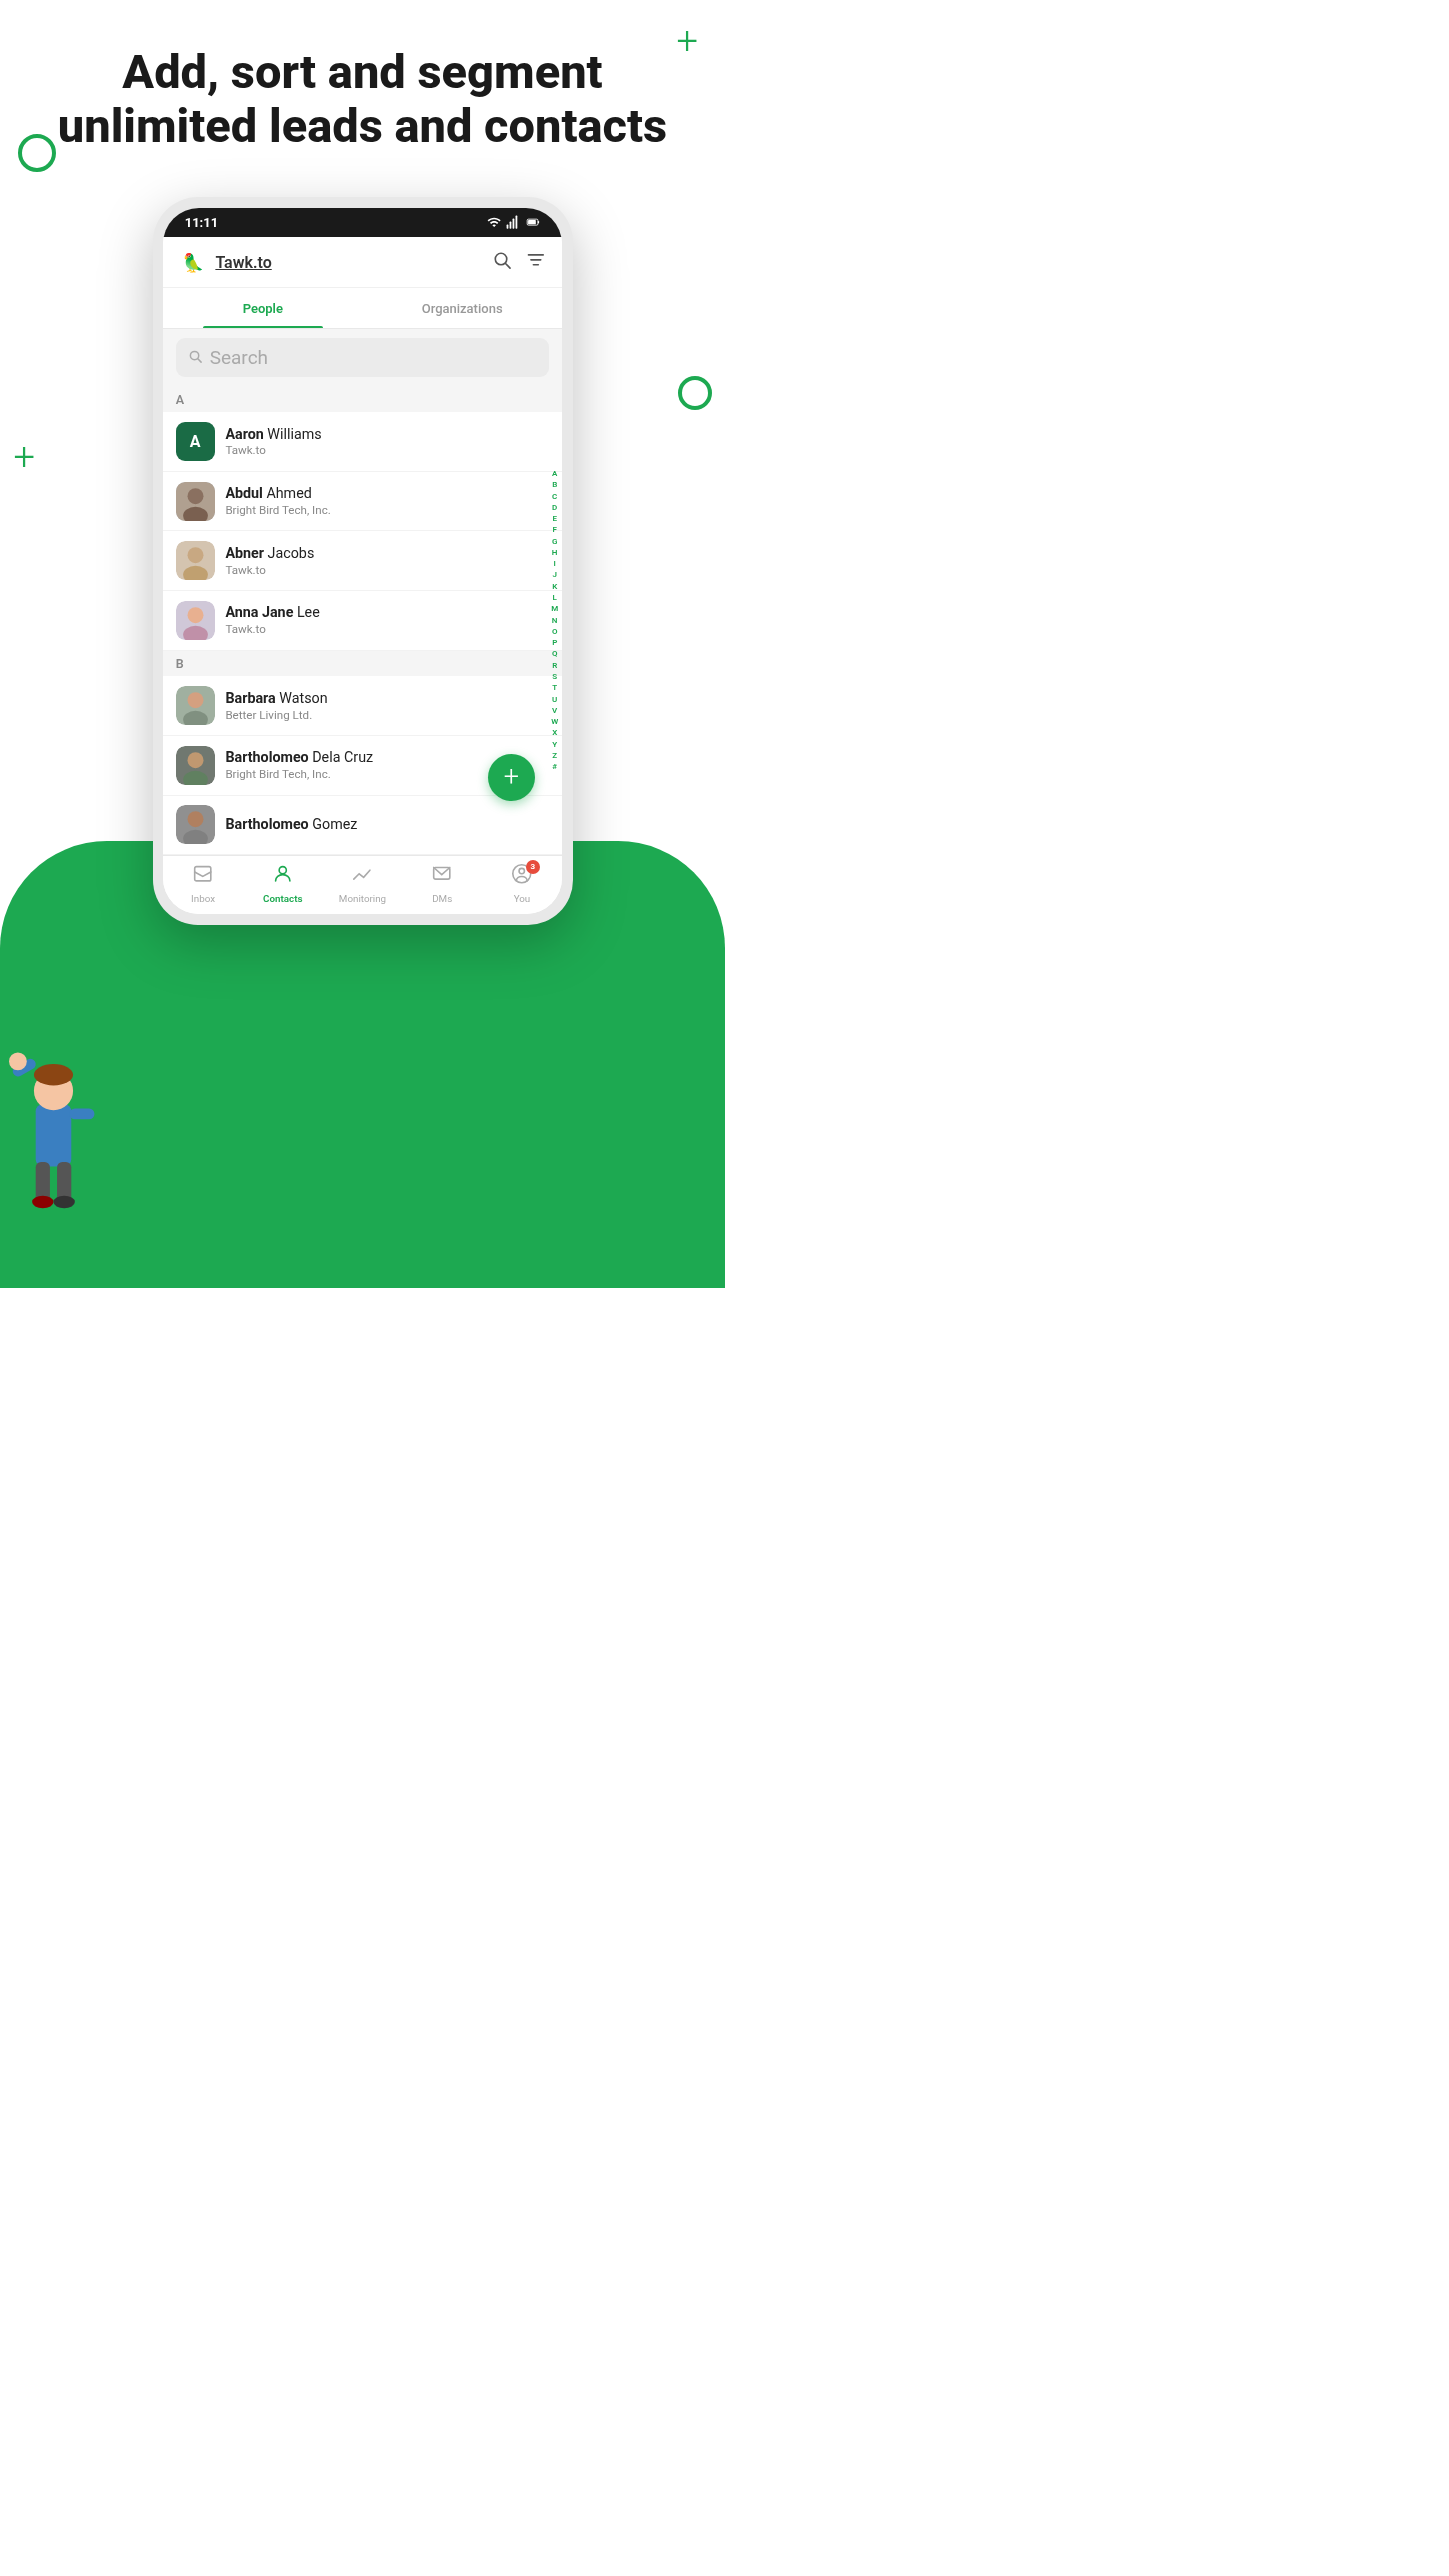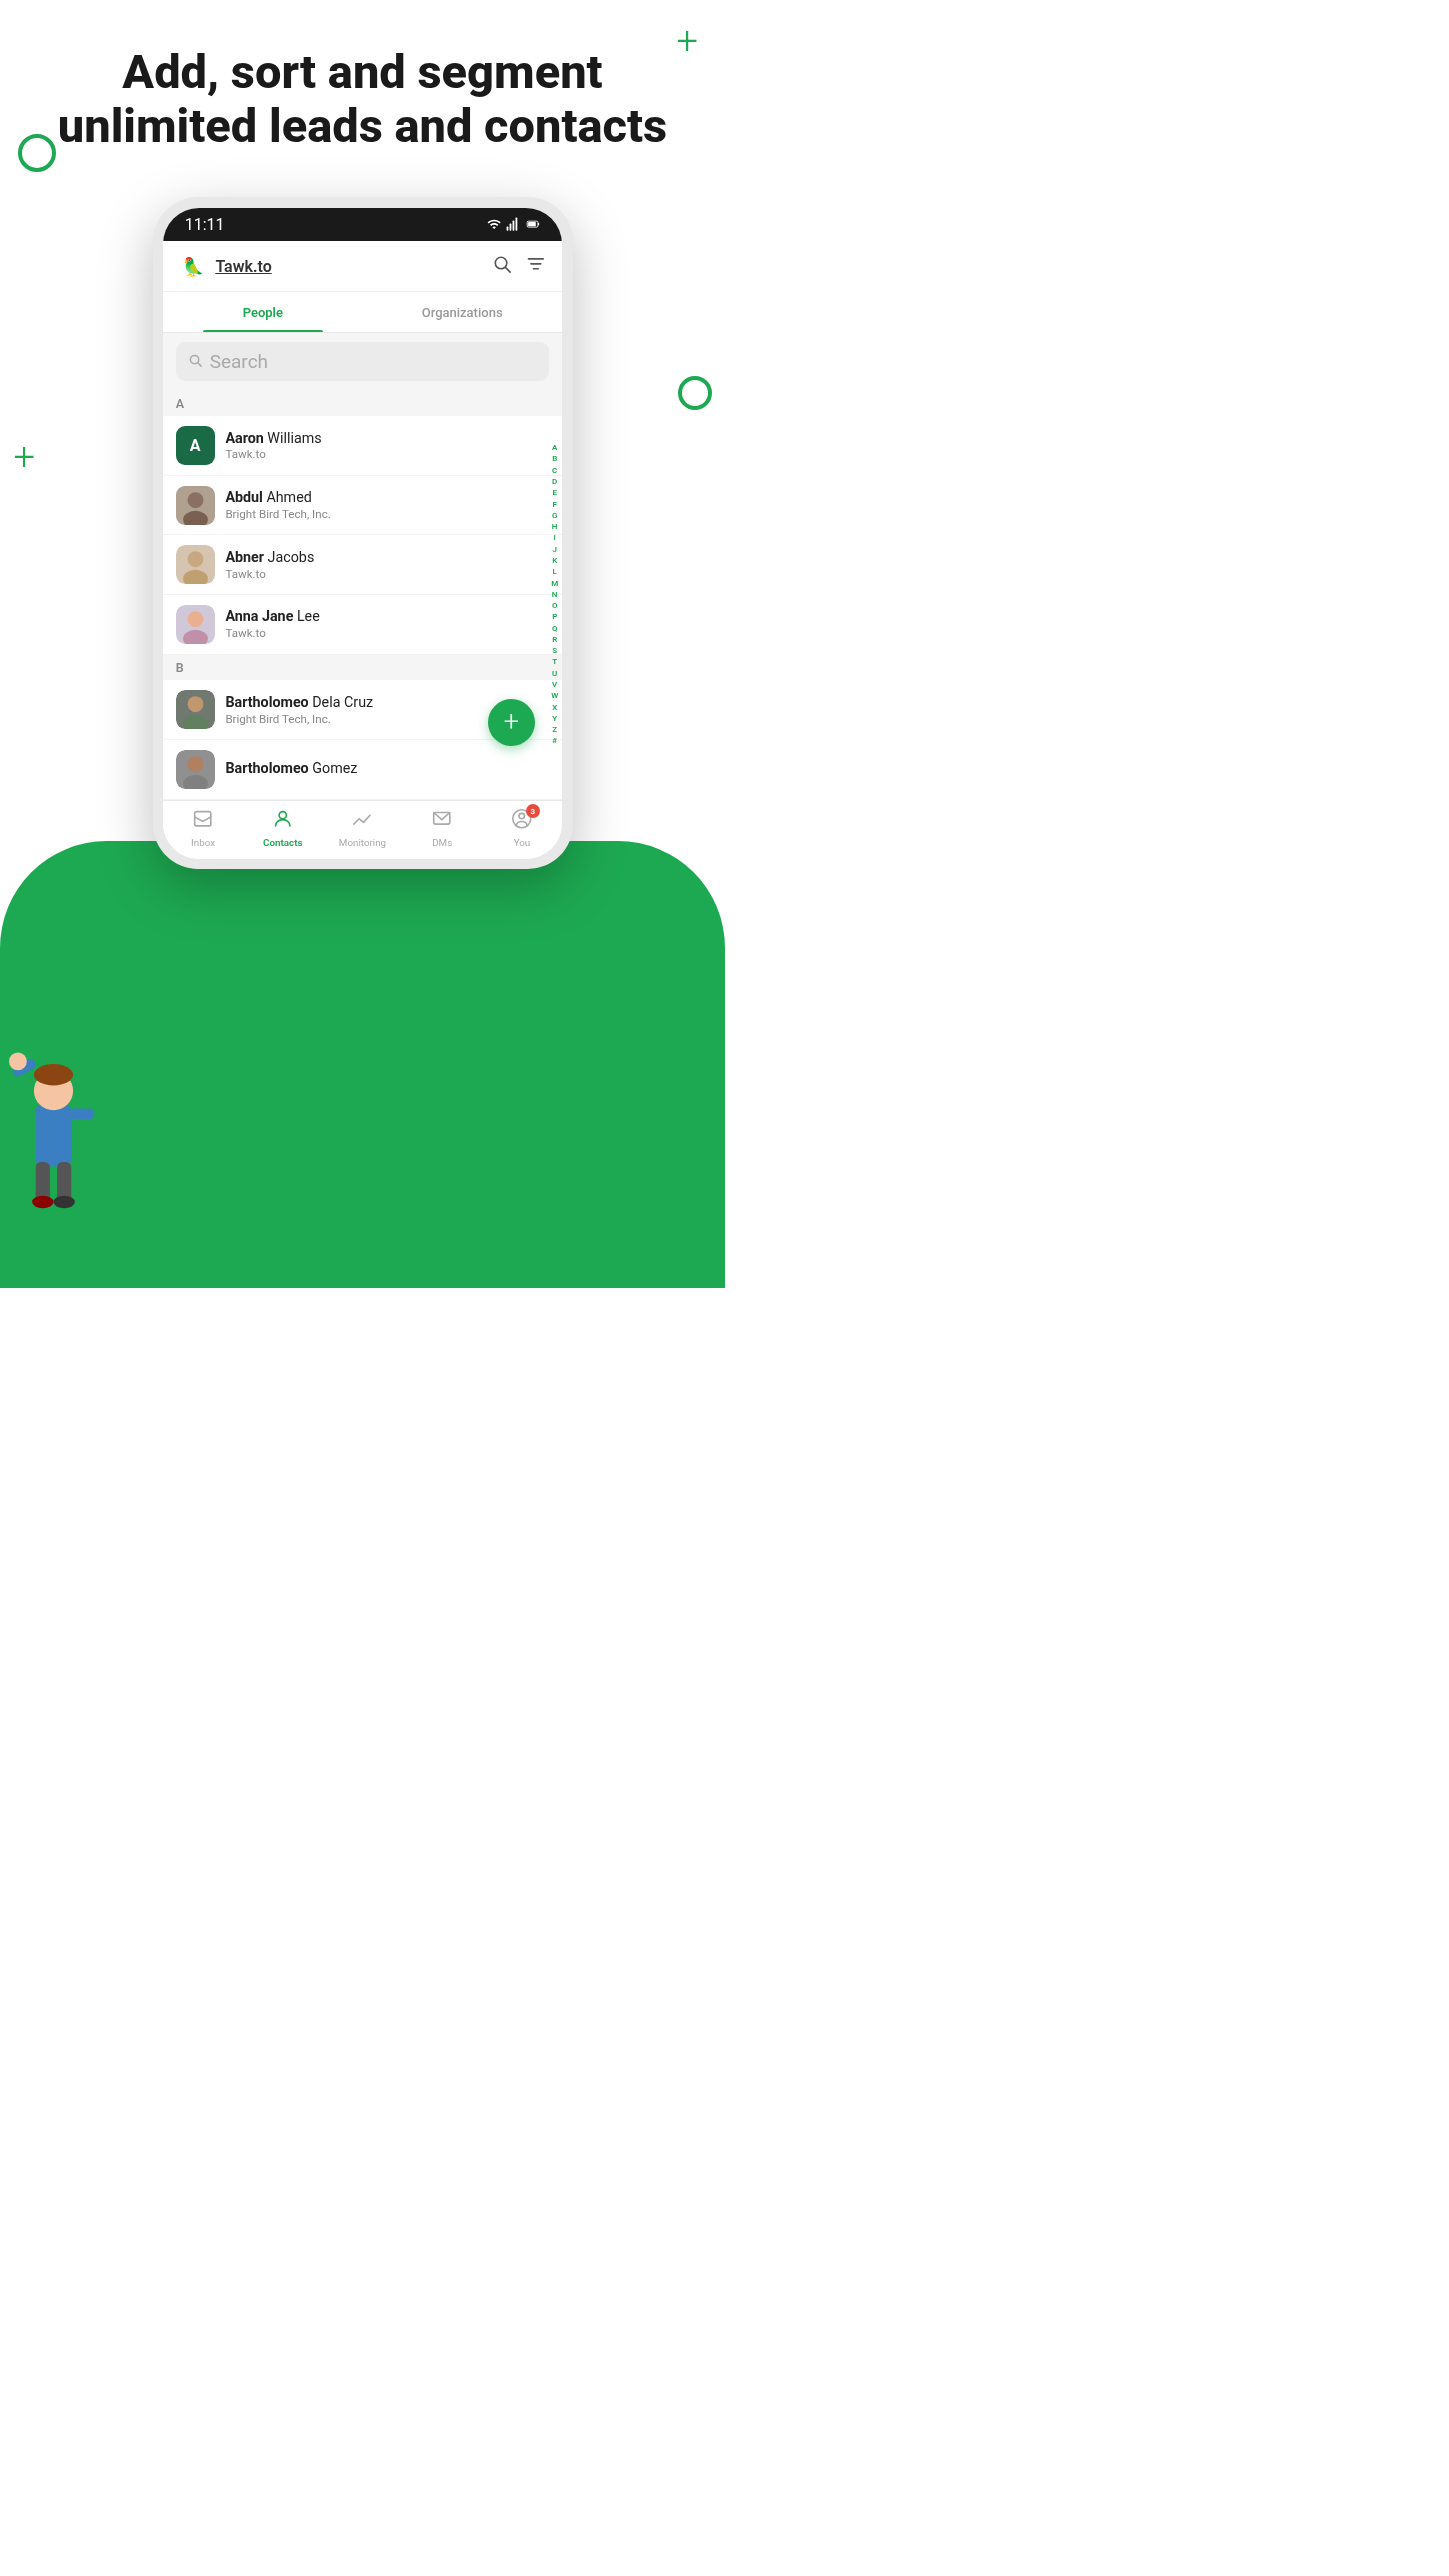--- a/index.html
+++ b/index.html
@@ -122,21 +122,21 @@
     .status-bar {
       background: #1a1a1a;
       color: #fff;
       display: flex;
       justify-content: space-between;
       align-items: center;
       padding: 7.2px 21.5px;
       font-size: 13.4px;
       font-weight: 600;
     }
-    .status-bar .time { font-size: 16px; font-weight: 400; }
+    .status-bar .time { font-size: 13px; font-weight: 700; }
     .status-icons { display: flex; gap: 5.4px; align-items: center; }
     .status-icons svg { width: 14.3px; height: 14.3px; fill: white; }
 
     
     .app-header {
       display: flex;
       align-items: center;
       padding: 10.7px 16px;
       border-bottom: 0.9px solid #f0f0f0;
       background: #fff;
@@ -493,20 +493,33 @@
           </div>
           <div class="contact-info">
             <div class="contact-name"><strong>Anna Jane</strong> Lee</div>
             <div class="contact-company">Tawk.to</div>
           </div>
         </div>
 
 
         <div class="section-header">B</div>
 
+        <div class="contact-item">
+          <div class="contact-avatar">
+            <svg viewBox="0 0 44 44" width="39" height="39" xmlns="http://www.w3.org/2000/svg">
+              <rect width="44" height="44" rx="10" fill="#a0b0a0"></rect>
+              <circle cx="22" cy="16" r="9" fill="#d4a080"></circle>
+              <ellipse cx="22" cy="38" rx="14" ry="10" fill="#809080"></ellipse>
+            </svg>
+          </div>
+          <div class="contact-info">
+            <div class="contact-name"><strong>Barbara</strong> Watson</div>
+            <div class="contact-company">Better Living Ltd.</div>
+          </div>
+        </div>
 
         <div class="contact-item">
           <div class="contact-avatar">
             <svg viewBox="0 0 44 44" width="39" height="39" xmlns="http://www.w3.org/2000/svg">
               <rect width="44" height="44" rx="10" fill="#707870"></rect>
               <circle cx="22" cy="16" r="9" fill="#c09870"></circle>
               <ellipse cx="22" cy="38" rx="14" ry="10" fill="#608060"></ellipse>
             </svg>
           </div>
           <div class="contact-info">

